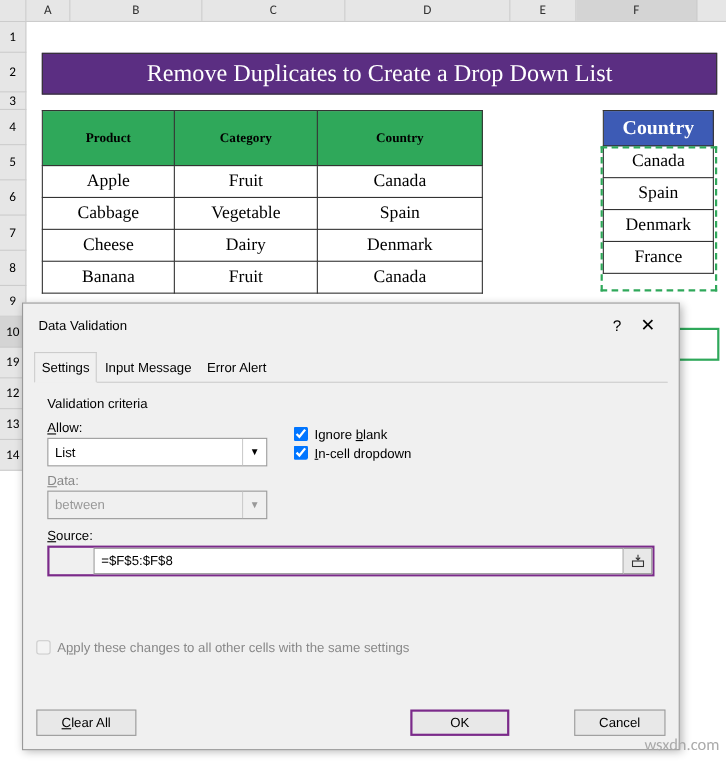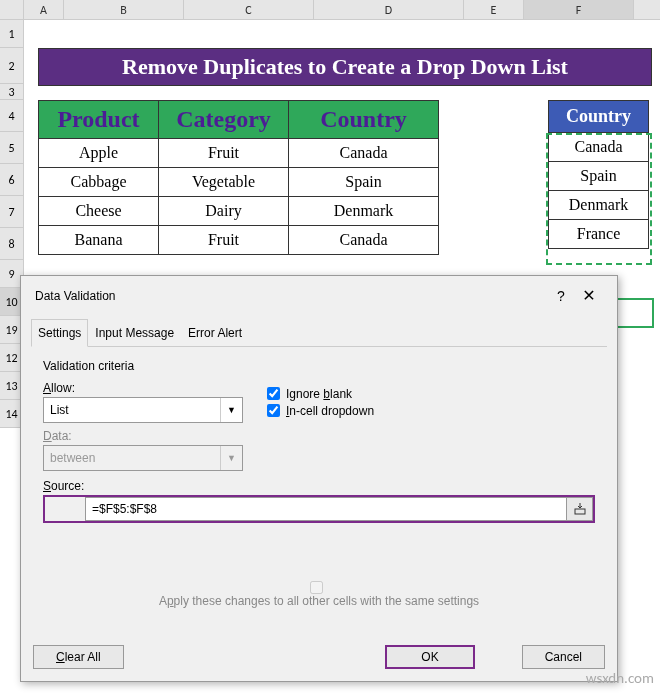--- a/index.html
+++ b/index.html
@@ -17,24 +17,24 @@
     .row-headers > div { height: 28px; border-bottom: 1px solid #ccc; border-right: 1px solid #ccc; display: flex; align-items: center; justify-content: center; font-size: 12px; }
     .row-headers .r2 { height: 36px; }
     .row-headers .r3 { height: 16px; }
     .row-headers .r4 { height: 32px; }
     .row-headers .r-data { height: 32px; }
     .row-headers .r9plus { height: 28px; }
     .row-headers .selected { background: #d4d4d4; }
     
     
     .cells { flex: 1; position: relative; }
-    .title-cell { position: absolute; left: 14px; top: 28px; width: 614px; height: 38px; background: #5b2e82; color: #fff; font-size: 22px; font-weight: bold; display: flex; align-items: center; justify-content: center; border: 1px solid #333; font-family: 'Times New Roman', serif; }
+    .title-cell { position: absolute; left: 14px; top: 28px; width: 614px; height: 38px; background: #5b2e82; color: #fff; font-size: 22px; font-weight: normal; display: flex; align-items: center; justify-content: center; border: 1px solid #333; font-family: 'Times New Roman', serif; }
     
     .table1 { position: absolute; left: 14px; top: 80px; border-collapse: collapse; }
-    .table1 th { background: #2fa85a; color: #4c1d95; font-weight: bold; font-size: 24px; padding: 5px 12px; border: 1.5px solid #333; font-family: 'Times New Roman', serif; }
+    .table1 th { background: #2fa85a; color: #000000; font-weight: bold; font-size: 12px; padding: 17px 12px; border: 1.5px solid #333; font-family: 'Times New Roman', serif; }
     .table1 td { border: 1.5px solid #333; text-align: center; font-size: 16px; padding: 5px 12px; font-family: 'Times New Roman', serif; }
     .table1 th:nth-child(1), .table1 td:nth-child(1) { width: 120px; }
     .table1 th:nth-child(2), .table1 td:nth-child(2) { width: 130px; }
     .table1 th:nth-child(3), .table1 td:nth-child(3) { width: 150px; }
     
     .table2 { position: absolute; left: 524px; top: 80px; border-collapse: collapse; }
     .table2 th { background: #3d5bb5; color: #fff; font-weight: bold; font-size: 18px; padding: 5px 10px; border: 1.5px solid #333; font-family: 'Times New Roman', serif; width: 100px; }
     .table2 td { border: 1.5px solid #333; text-align: center; font-size: 16px; padding: 5px 10px; font-family: 'Times New Roman', serif; width: 100px; }
     
     .marching-ants { position: absolute; left: 522px; top: 113px; width: 106px; height: 132px; border: 2px dashed #2fa85a; pointer-events: none; }
@@ -60,26 +60,26 @@
     .combo.disabled { color: #999; background: #f0f0f0; }
     .combo-arrow { position: absolute; right: 0; top: 0; width: 22px; height: 100%; border-left: 1px solid #ccc; display: flex; align-items: center; justify-content: center; font-size: 9px; }
     .chk-row { display: flex; align-items: center; margin: 3px 0; }
     .chk-row input { margin-right: 6px; }
     
     .src-row { margin: 8px 22px 0; }
     .src-input-wrap { display: flex; border: 2.5px solid #7b2a8a; margin-top: 2px; }
     .src-input { flex: 1; height: 24px; border: 1px solid #999; padding: 0 6px; font-size: 12px; display: flex; align-items: center; background: #fff; margin-left: 40px; }
     .src-btn { width: 26px; background: #e8e8e8; border: 1px solid #999; border-left: none; display: flex; align-items: center; justify-content: center; font-size: 12px; cursor: pointer; }
     
-    .apply-row { margin: 58px 30px 0; display: flex; align-items: center; color: #888; flex-direction: column; }
+    .apply-row { margin: 58px 12px 0; display: flex; align-items: flex-start; color: #888; }
     .apply-row input { margin-right: 6px; }
     
     .btn-row { position: absolute; bottom: 12px; left: 12px; right: 12px; display: flex; gap: 47px; }
     .btn { padding: 4px 22px; border: 1px solid #999; background: #e8e8e8; cursor: pointer; font-size: 12px; font-family: inherit; }
-    .btn.ok { border: 2.5px solid #7b2a8a; margin-left: auto; padding: 3px 34px; }
+    .btn.ok { border: 2.5px solid #7b2a8a; margin-left: auto; margin-right: 12px; padding: 3px 34px; }
     .btn.cancel { padding: 4px 22px; }
     
     .watermark { position: absolute; right: 6px; bottom: 6px; font-size: 15px; color: #aaa; }
     
     .u { text-decoration: underline; }
   </style>
 </head>
 <body>
 
 <div class="col-headers">

